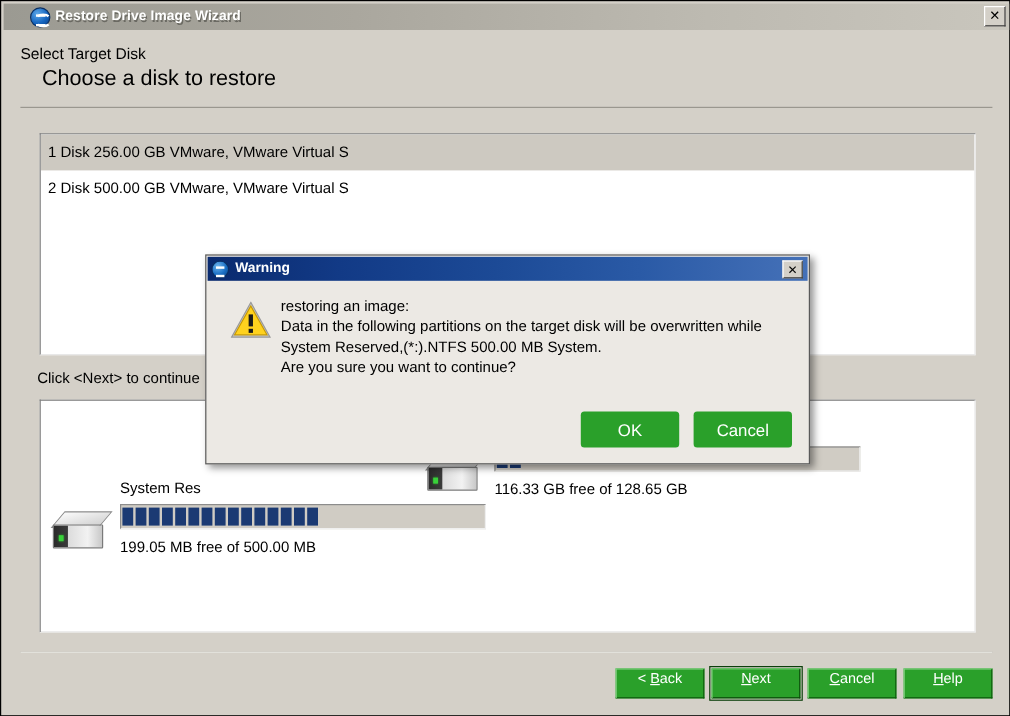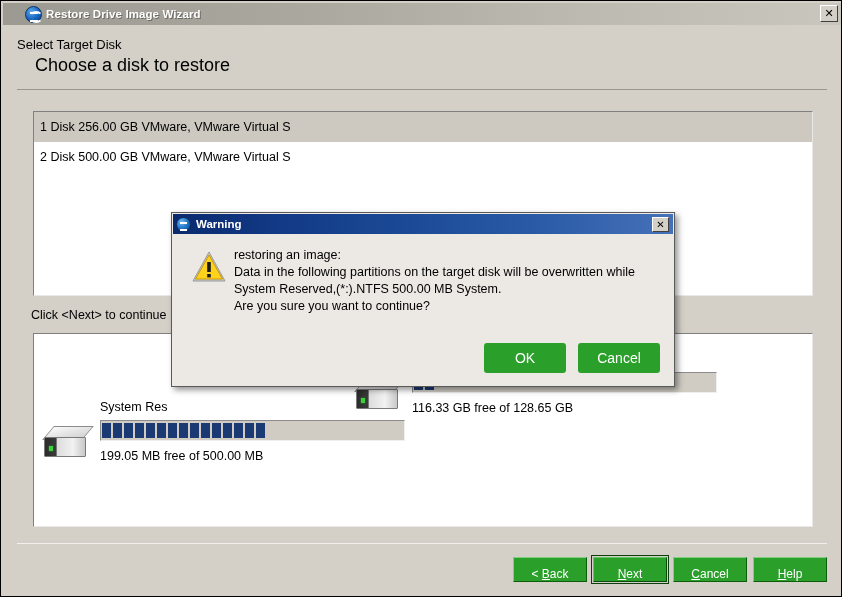--- a/index.html
+++ b/index.html
@@ -195,21 +195,21 @@
     display: flex; gap: 6px;
   }
   .gbtn {
     background: #2aa02a;
     color: #fff;
     font-size: 12px;
     border: 1px solid;
     border-color: #7fd07f #0d5d0d #0d5d0d #7fd07f;
     height: 25px;
     min-width: 74px;
-    display: flex; align-items: flex-end; justify-content: center;
+    display: flex; align-items: flex-start; justify-content: center;
     cursor: pointer;
     padding: 0 8px;
     font-family: "Liberation Sans", sans-serif;
   }
   .gbtn.focused {
     outline: 1px solid #0b3f0b;
     outline-offset: 1px;
     border-color: #62c462 #0a4a0a #0a4a0a #62c462;
   }
   .gbtn u { text-decoration: underline; }

